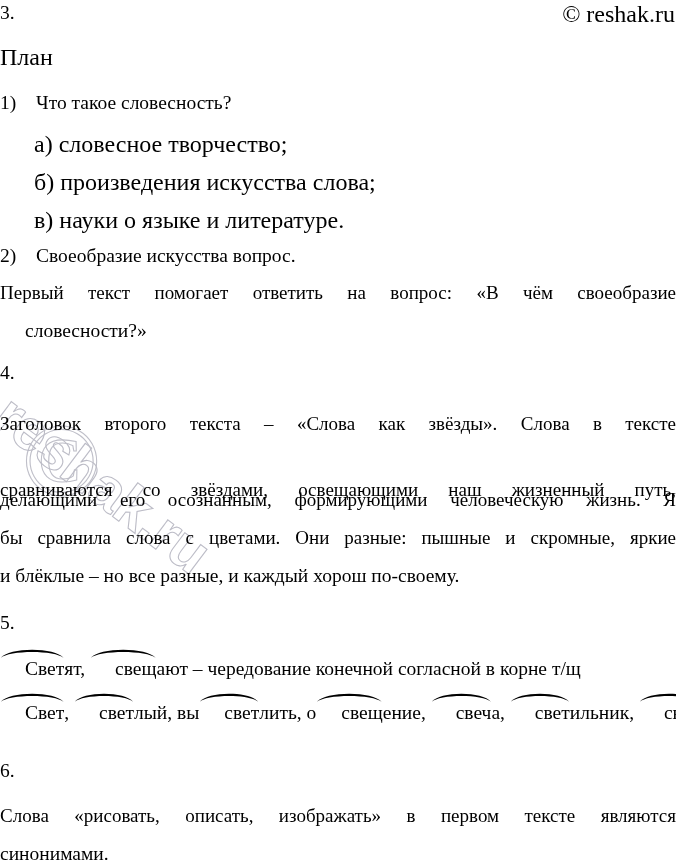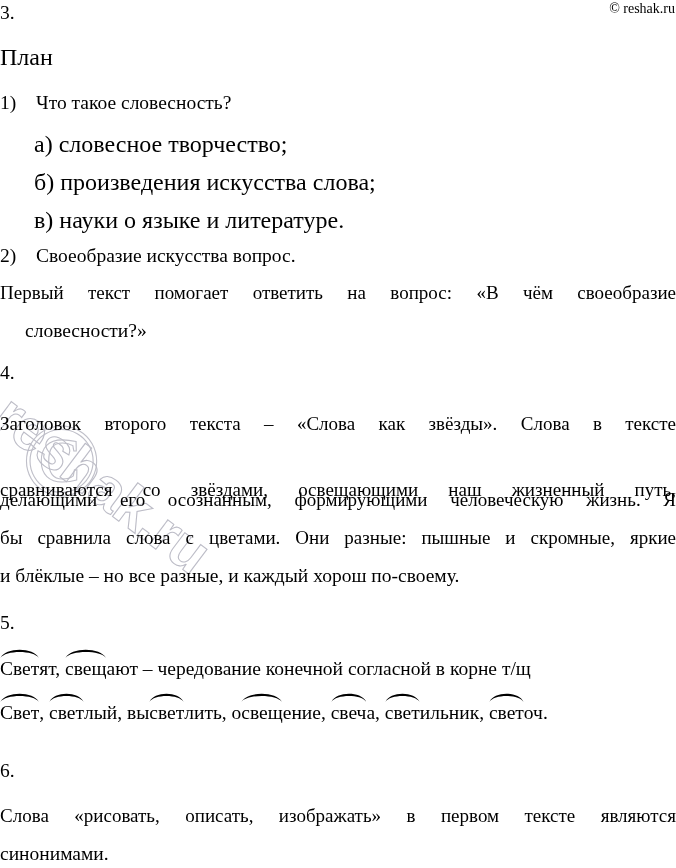--- a/index.html
+++ b/index.html
@@ -90,21 +90,21 @@
   .secnum {
     position: absolute;
     left: 0;
     font-size: 19.5px;
   }
 
   .copyright {
     position: absolute;
     right: 1px;
     top: 1px;
-    font-size: 14px;
+    font-size: 24px;
     white-space: nowrap;
   }
 
   .plan-title {
     position: absolute;
     left: 0;
     font-size: 24px;
   }
 
   .list-item {
@@ -127,20 +127,21 @@
   .morphline {
     position: absolute;
     left: 0;
     width: 676px;
     font-size: 19.5px;
     white-space: nowrap;
   }
   .root {
     position: relative;
     display: inline-block;
+    padding-left: 25px;
   }
   .root > .arc {
     position: absolute;
     left: 0;
     right: 0;
     top: -11px;
     height: 11px;
     overflow: visible;
   }
   .root > .arc svg {

